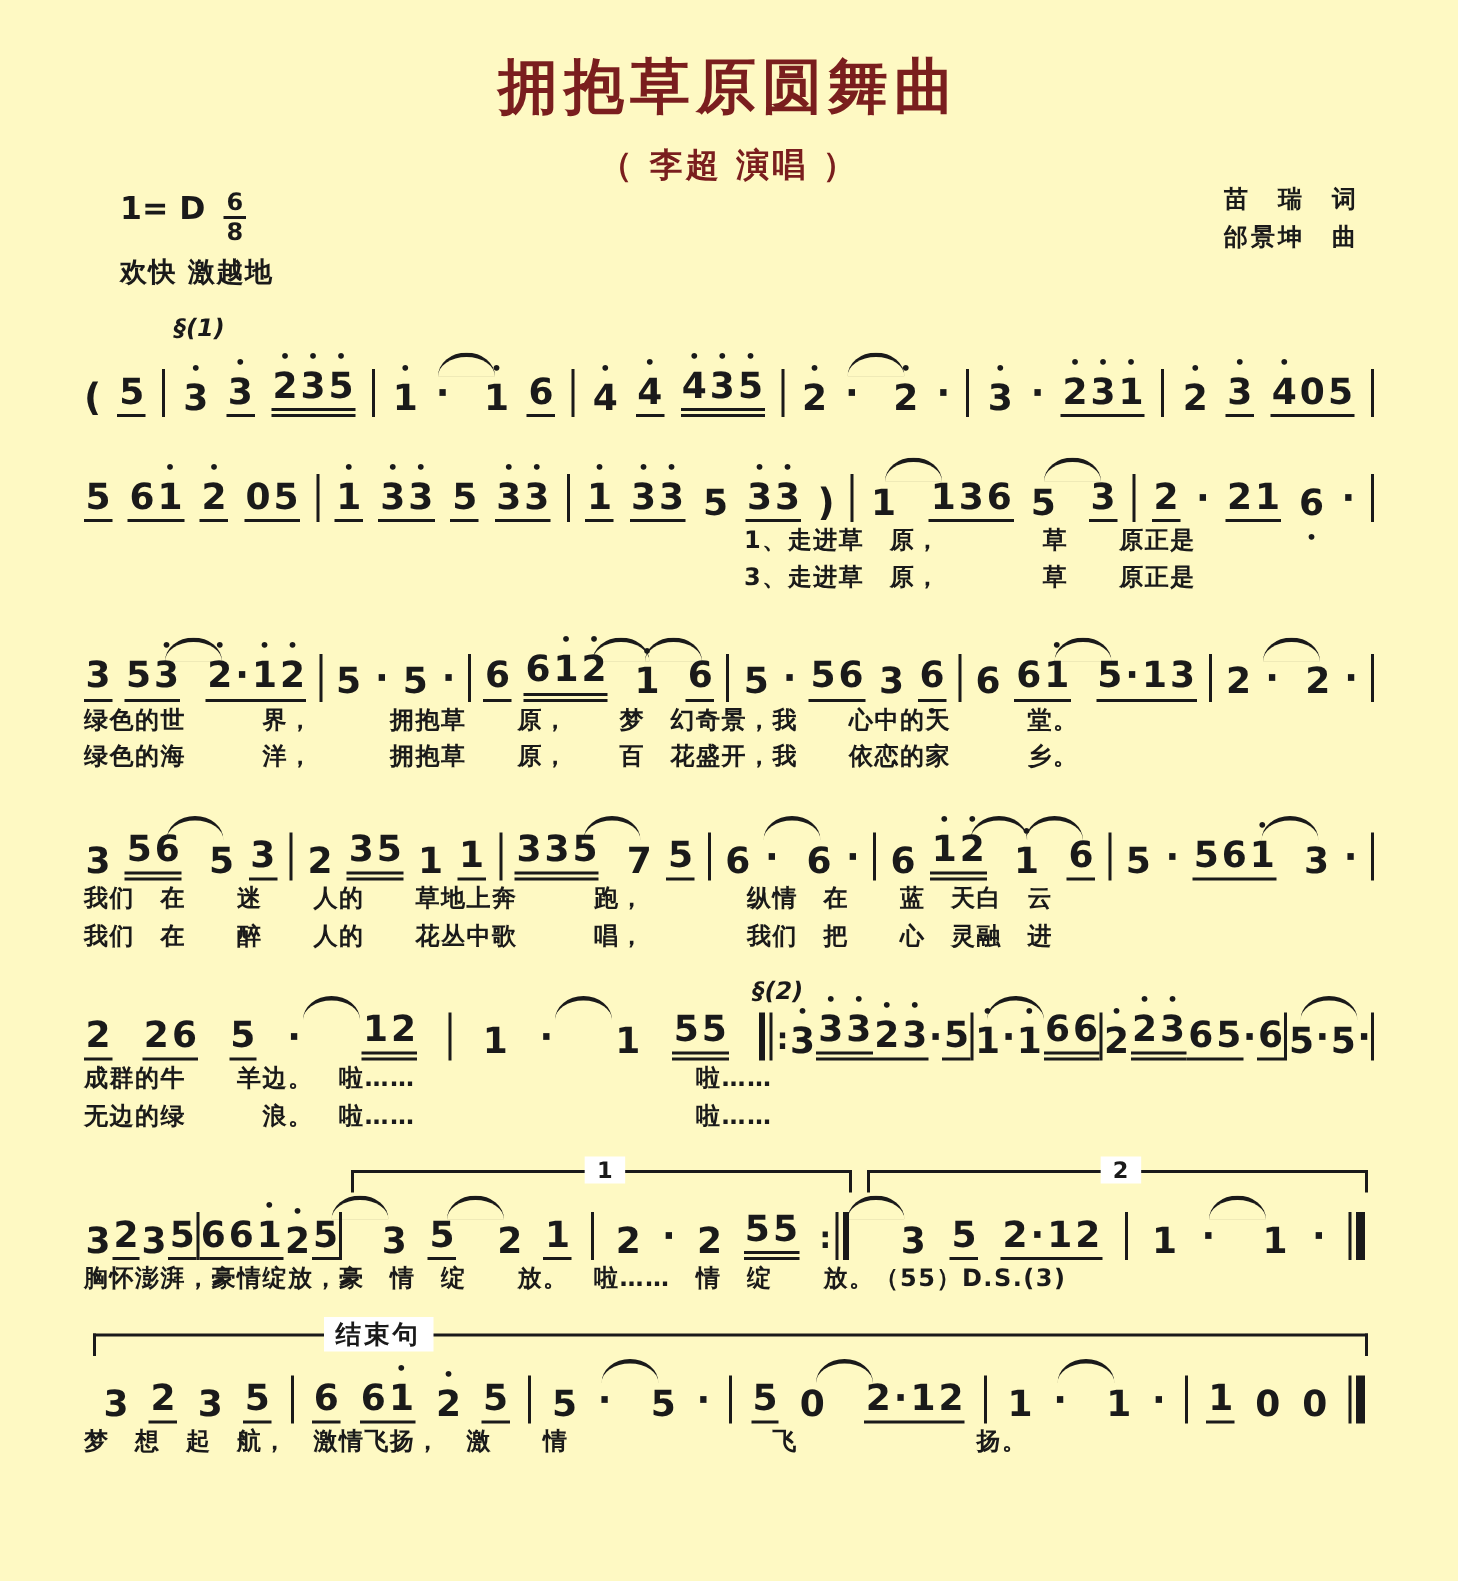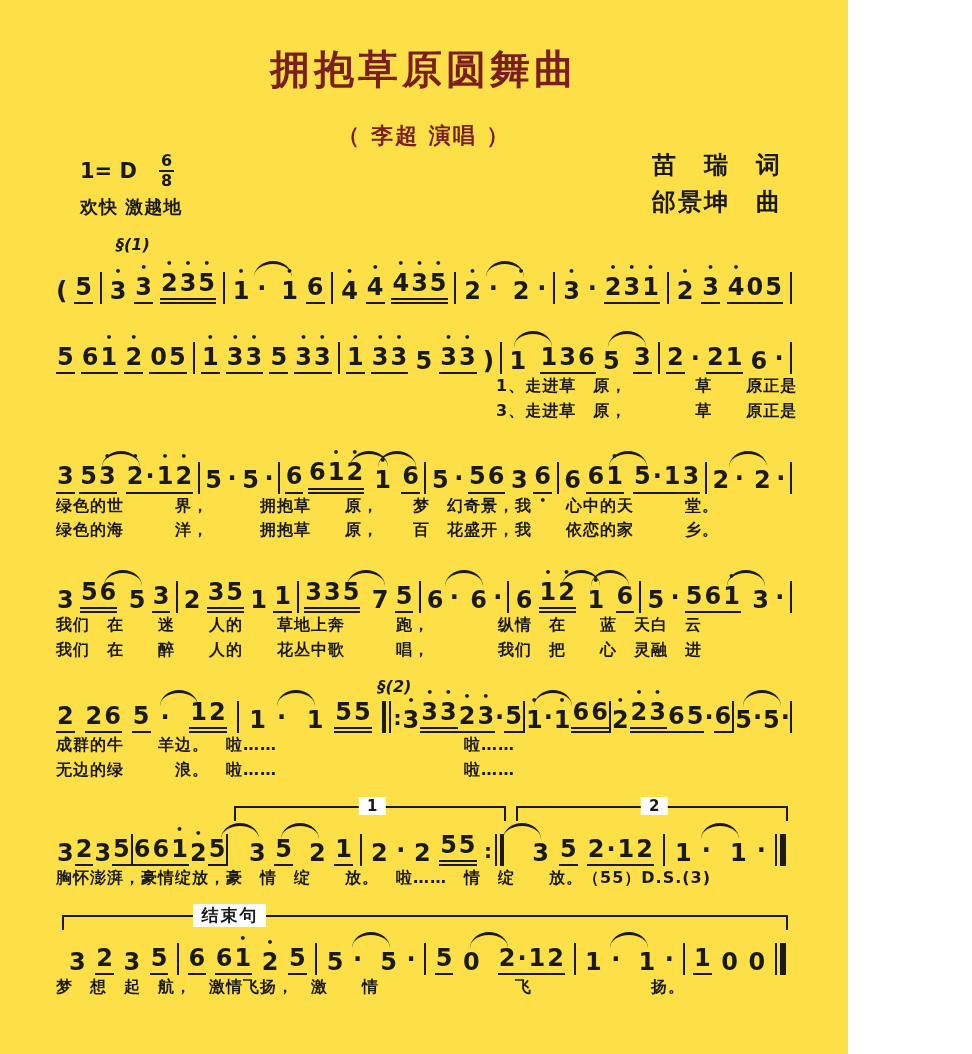--- a/index.html
+++ b/index.html
@@ -1,29 +1,29 @@
 <!DOCTYPE html>
 <html><head>
 <meta charset="utf-8">
 <style>
   html,body{margin:0;padding:0;background:#ffffff;}
   body{width:972px;height:1054px;overflow:hidden;font-family:"DejaVu Sans",sans-serif;color:#1a1a1a;}
-  .page{width:848px;height:1054px;box-sizing:border-box;padding:42px 56px 0;position:relative;background:#fde047;}
+  .page{width:972px;height:1054px;box-sizing:border-box;padding:30px 56px 0;position:relative;background:#fef9c3;}
 
   
   .title{text-align:center;font-size:40px;font-weight:bold;letter-spacing:4px;color:#7a1e1e;}
-  .subtitle{text-align:center;font-size:22px;font-weight:bold;color:#7a1e1e;margin-top:24px;letter-spacing:2px;}
+  .subtitle{text-align:center;font-size:22px;font-weight:bold;color:#7a1e1e;margin-top:10px;letter-spacing:2px;}
   .meta{position:relative;height:64px;margin-top:2px;}
   .meta-left{position:absolute;left:24px;top:0;font-weight:bold;}
-  .keyrow{font-size:21px;display:flex;align-items:center;gap:22px;}
+  .keyrow{font-size:21px;display:flex;align-items:flex-start;gap:12px;}
   .meter{display:inline-flex;flex-direction:column;line-height:1;font-size:16px;text-align:center;}
   .meter .top{border-bottom:2px solid #1a1a1a;padding:0 2px 1px;}
   .meter .bot{padding-top:1px;}
   .tempo{font-size:18px;margin-top:6px;letter-spacing:1px;}
-  .meta-right{position:absolute;right:10px;top:-6px;text-align:center;font-size:24px;font-weight:bold;line-height:1.55;letter-spacing:2px;}
+  .meta-right{position:absolute;right:10px;top:-6px;text-align:center;font-size:16px;font-weight:bold;line-height:1.55;letter-spacing:2px;}
 
   
   #score{margin-top:26px;}
   .line-block{position:relative;margin-bottom:9px;}
   .music-row{display:flex;align-items:flex-end;justify-content:space-between;padding-top:15px;min-height:46px;}
   .note{display:inline-block;font-size:24px;font-weight:bold;line-height:1.05;white-space:nowrap;}
   .u1{border-bottom:2px solid #1a1a1a;padding-bottom:2px;}
   .u2{border-bottom:6px double #1a1a1a;padding-bottom:2px;}
   .ch{display:inline-block;position:relative;padding:0 1px;}
   .ch.da::before{content:"•";position:absolute;top:-13px;left:50%;transform:translateX(-50%);font-size:11px;}

